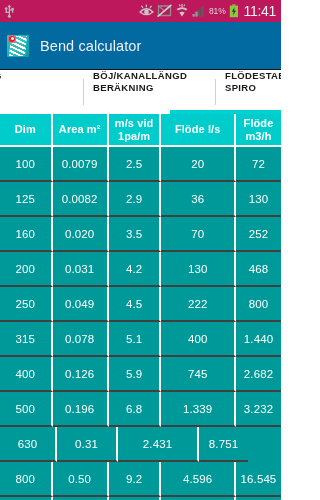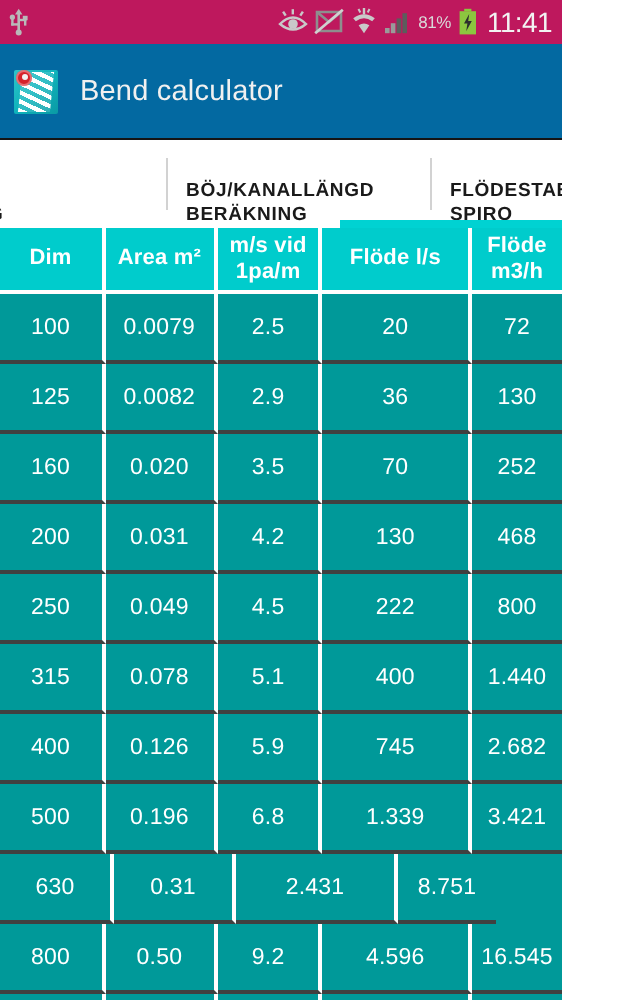--- a/index.html
+++ b/index.html
@@ -101,21 +101,21 @@
   .tabbar {
     height: 44px;
     background: #ffffff;
     display: flex;
     align-items: stretch;
     position: relative;
     overflow: hidden;
   }
   .tab {
     display: flex;
-    align-items: flex-end;
+    align-items: flex-start;
     box-sizing: border-box;
     position: relative;
     flex: 0 0 auto;
     padding: 0 10px;
   }
   .tab + .tab::before {
     content: "";
     position: absolute;
     left: 0;
     top: 9px;
@@ -348,21 +348,21 @@
     <div class="cell c2">5.9</div>
     <div class="cell c3">745</div>
     <div class="cell c4">2.682</div>
   </div>
 
   <div class="trow tbody-row">
     <div class="cell c0">500</div>
     <div class="cell c1">0.196</div>
     <div class="cell c2">6.8</div>
     <div class="cell c3">1.339</div>
-    <div class="cell c4">3.421</div>
+    <div class="cell c4">3.232</div>
   </div>
 
   <div class="trow tbody-row">
     <div class="cell c0">630</div>
     <div class="cell c1">0.31</div>
     <div class="cell c3">2.431</div>
     <div class="cell c4">8.751</div>
   </div>
 
   <div class="trow tbody-row">

